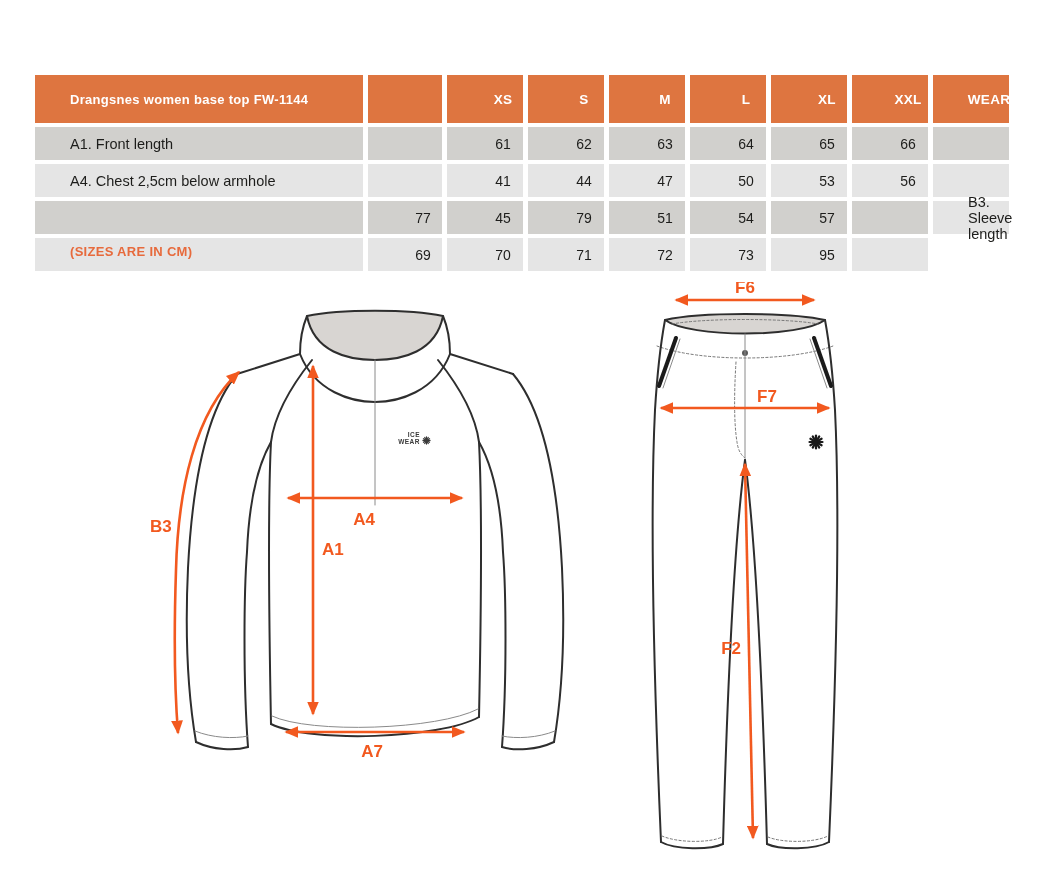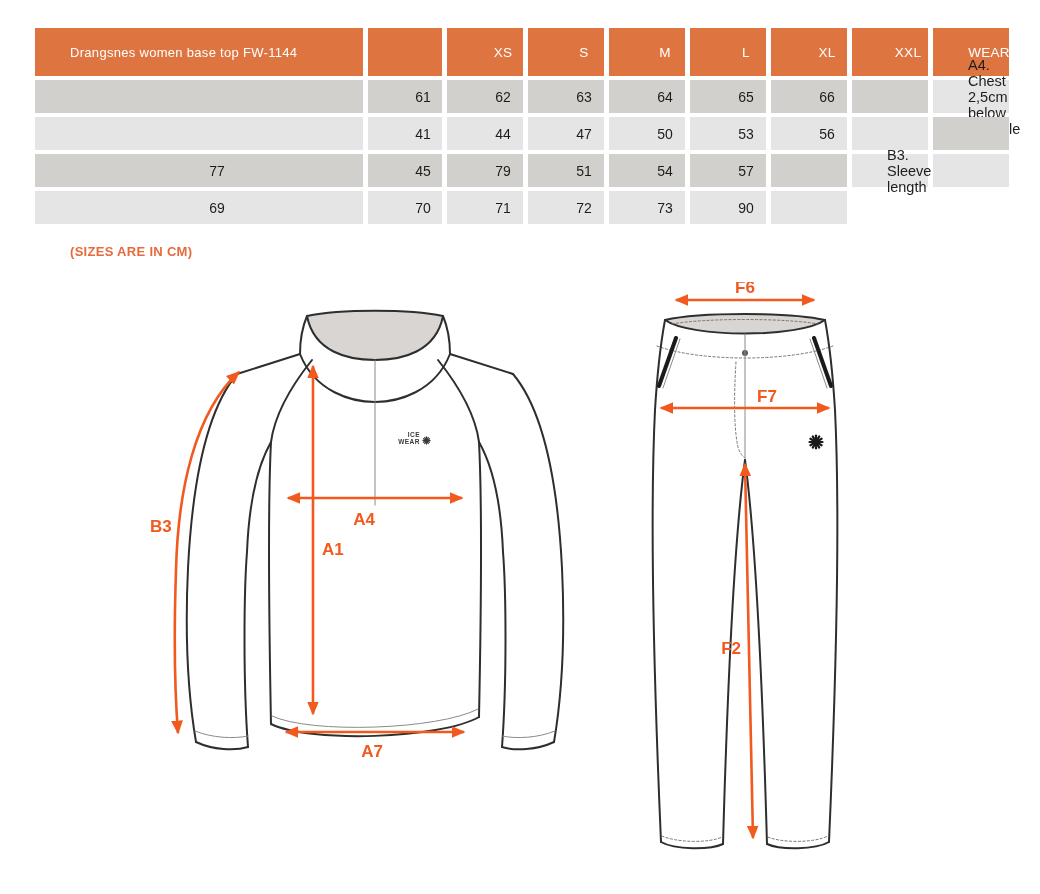--- a/index.html
+++ b/index.html
@@ -4,22 +4,22 @@
 <style>
   html,body{margin:0;padding:0;background:#ffffff;}
   .page{position:relative;width:1040px;height:894px;background:#fff;overflow:hidden;
         font-family:"Liberation Sans",sans-serif;color:#1d1d1b;}
 
   
   .size-table{position:absolute;left:35px;top:28px;display:grid;
               grid-template-columns:328px 74px 76px 76px 76px 76px 76px 76px 76px;
               gap:4px 5px;}
   .cell{display:flex;align-items:center;justify-content:center;font-size:14px;padding-left:36px;}
-  .cell.h{height:48px;background:#DE7540;color:#ffffff;font-weight:normal;
-          font-size:13.5px;letter-spacing:.3px;}
+  .cell.h{height:48px;background:#DE7540;color:#ffffff;font-weight:bold;
+          font-size:13.5px;letter-spacing:.3px;margin-top:47px;}
   .cell.b{height:33px;}
   .cell.label-cell{justify-content:flex-start;padding-left:35px;box-sizing:border-box;
                    font-size:14.5px;}
   .cell.title-cell{justify-content:flex-start;padding-left:35px;box-sizing:border-box;
                    font-size:13px;}
   .row-dark{background:#D1D0CD;}
   .row-light{background:#e5e5e5;}
 
   
   .sizes-note{position:absolute;left:70px;top:244px;color:#E76A3C;
@@ -49,20 +49,21 @@
     <div class="cell h title-cell">Drangsnes women base top FW-1144</div>
     <div class="cell h"></div>
     <div class="cell h">XS</div>
     <div class="cell h">S</div>
     <div class="cell h">M</div>
     <div class="cell h">L</div>
     <div class="cell h">XL</div>
     <div class="cell h">XXL</div>
     <div class="cell h">WEAR</div>
 
+    <div class="cell b row-dark label-cell">A1. Front length</div>
     <div class="cell b row-dark"></div>
     <div class="cell b row-dark">61</div>
     <div class="cell b row-dark">62</div>
     <div class="cell b row-dark">63</div>
     <div class="cell b row-dark">64</div>
     <div class="cell b row-dark">65</div>
     <div class="cell b row-dark">66</div>
     <div class="cell b row-dark"></div>
 
     <div class="cell b row-light label-cell">A4. Chest 2,5cm below armhole</div>
@@ -84,21 +85,21 @@
     <div class="cell b row-dark">57</div>
     <div class="cell b row-dark"></div>
 
     <div class="cell b row-light label-cell">B3. Sleeve length</div>
     <div class="cell b row-light"></div>
     <div class="cell b row-light">69</div>
     <div class="cell b row-light">70</div>
     <div class="cell b row-light">71</div>
     <div class="cell b row-light">72</div>
     <div class="cell b row-light">73</div>
-    <div class="cell b row-light">90</div>
+    <div class="cell b row-light">95</div>
     <div class="cell b row-light"></div>
   </div>
 
   <div class="sizes-note">(SIZES ARE IN CM)</div>
 
   <div class="shirt-wrap">
     <svg width="450" height="500" viewBox="0 0 450 500">
       <defs>
         <marker id="ah1" viewBox="0 0 13 11" refX="11.5" refY="5.5" markerWidth="14" markerHeight="12" orient="auto-start-reverse" markerUnits="userSpaceOnUse">
           <path d="M0,0 L13,5.5 L0,11 Z" fill="#F2591F"></path>

